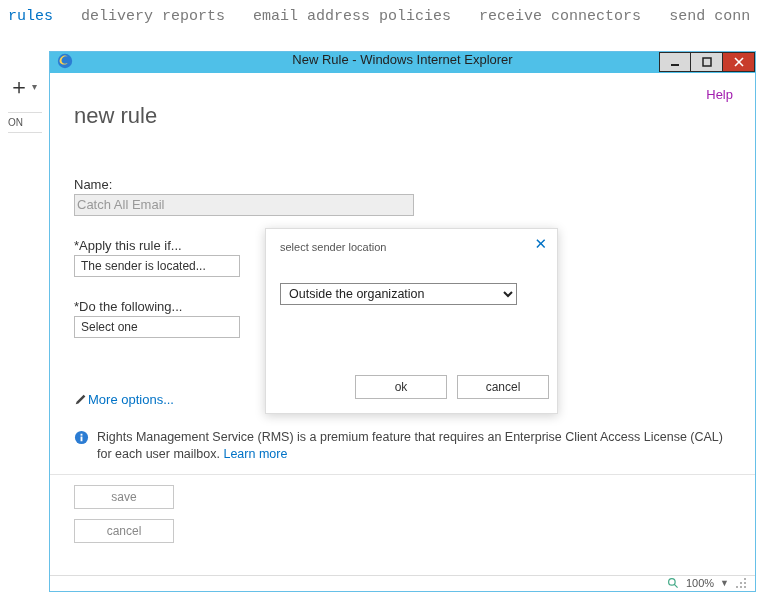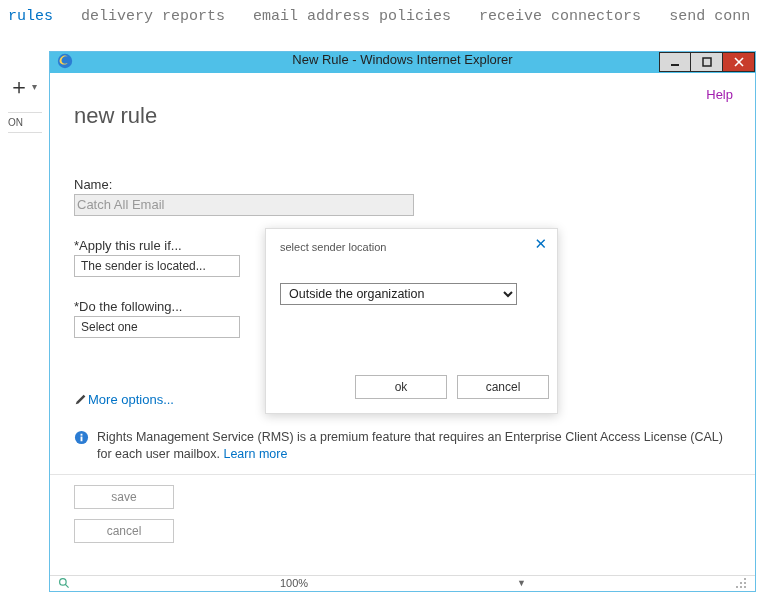--- a/index.html
+++ b/index.html
@@ -193,21 +193,21 @@
     border: 1px solid #c8c8c8;
     background: #fff;
     font-size: 12px;
     color: #888;
     cursor: pointer;
   }
   .statusbar {
     height: 22px;
     border-top: 1px solid #ddd;
     display: flex;
-    justify-content: space-between;
+    justify-content: flex-end;
     align-items: center;
     padding: 0 8px;
     font-size: 11px;
     color: #555;
     gap: 6px;
     margin-top: 24px;
   }
   .statusbar .zoom-icon {
     width: 13px; height: 13px;
   }

